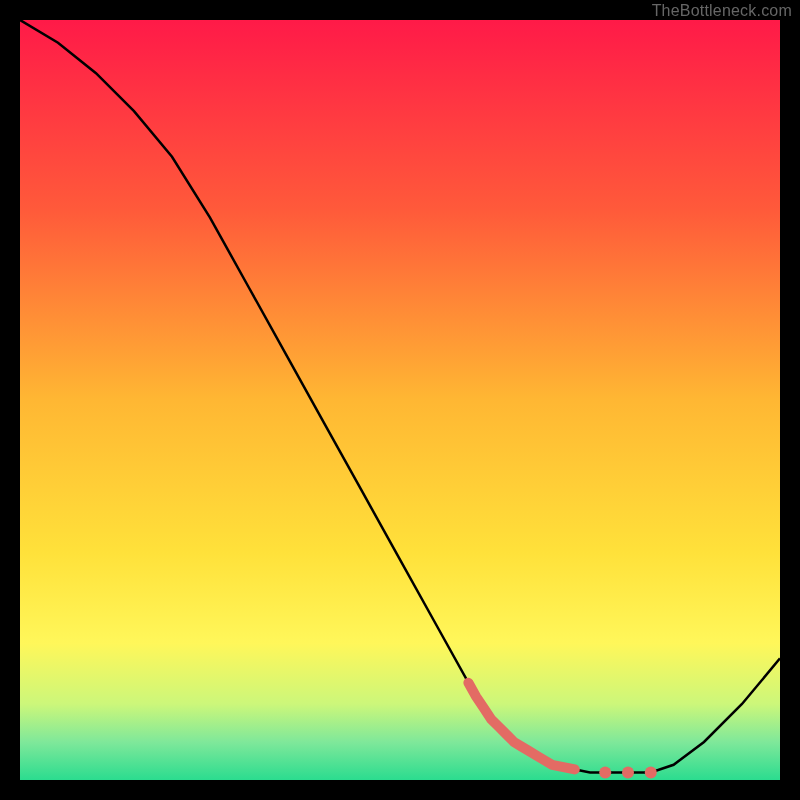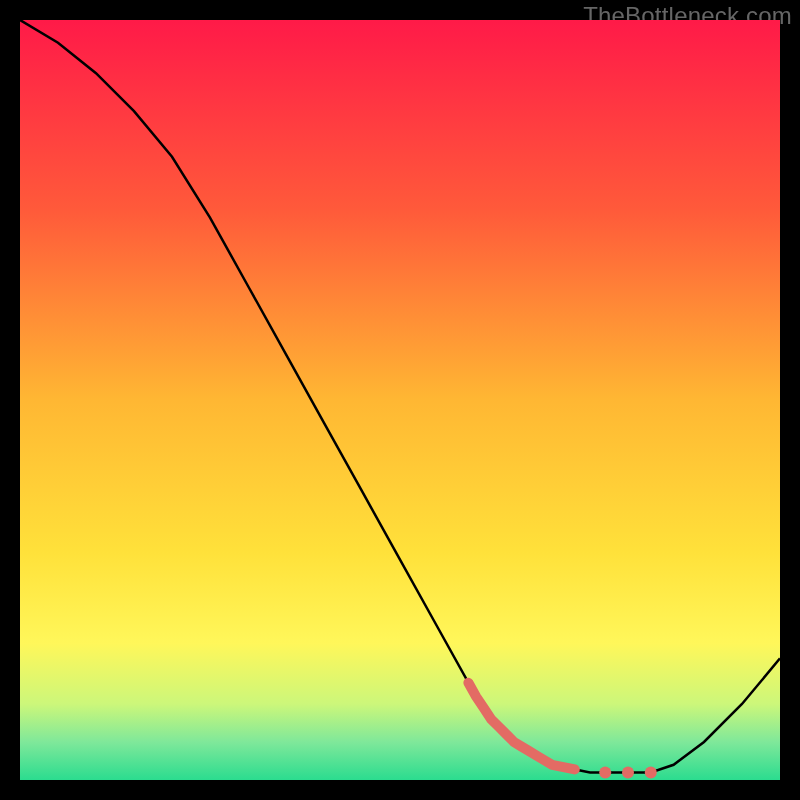--- a/index.html
+++ b/index.html
@@ -24,21 +24,21 @@
     left: 20px;
     top: 20px;
     width: 760px;
     height: 760px;
   }
   .watermark {
     position: absolute;
     top: 2px;
     right: 8px;
     color: #666;
-    font-size: 24px;
+    font-size: 16px;
     font-weight: 500;
     letter-spacing: 0.2px;
     user-select: none;
   }
   svg {
     display: block;
   }
 </style>
 </head>
 <body>

